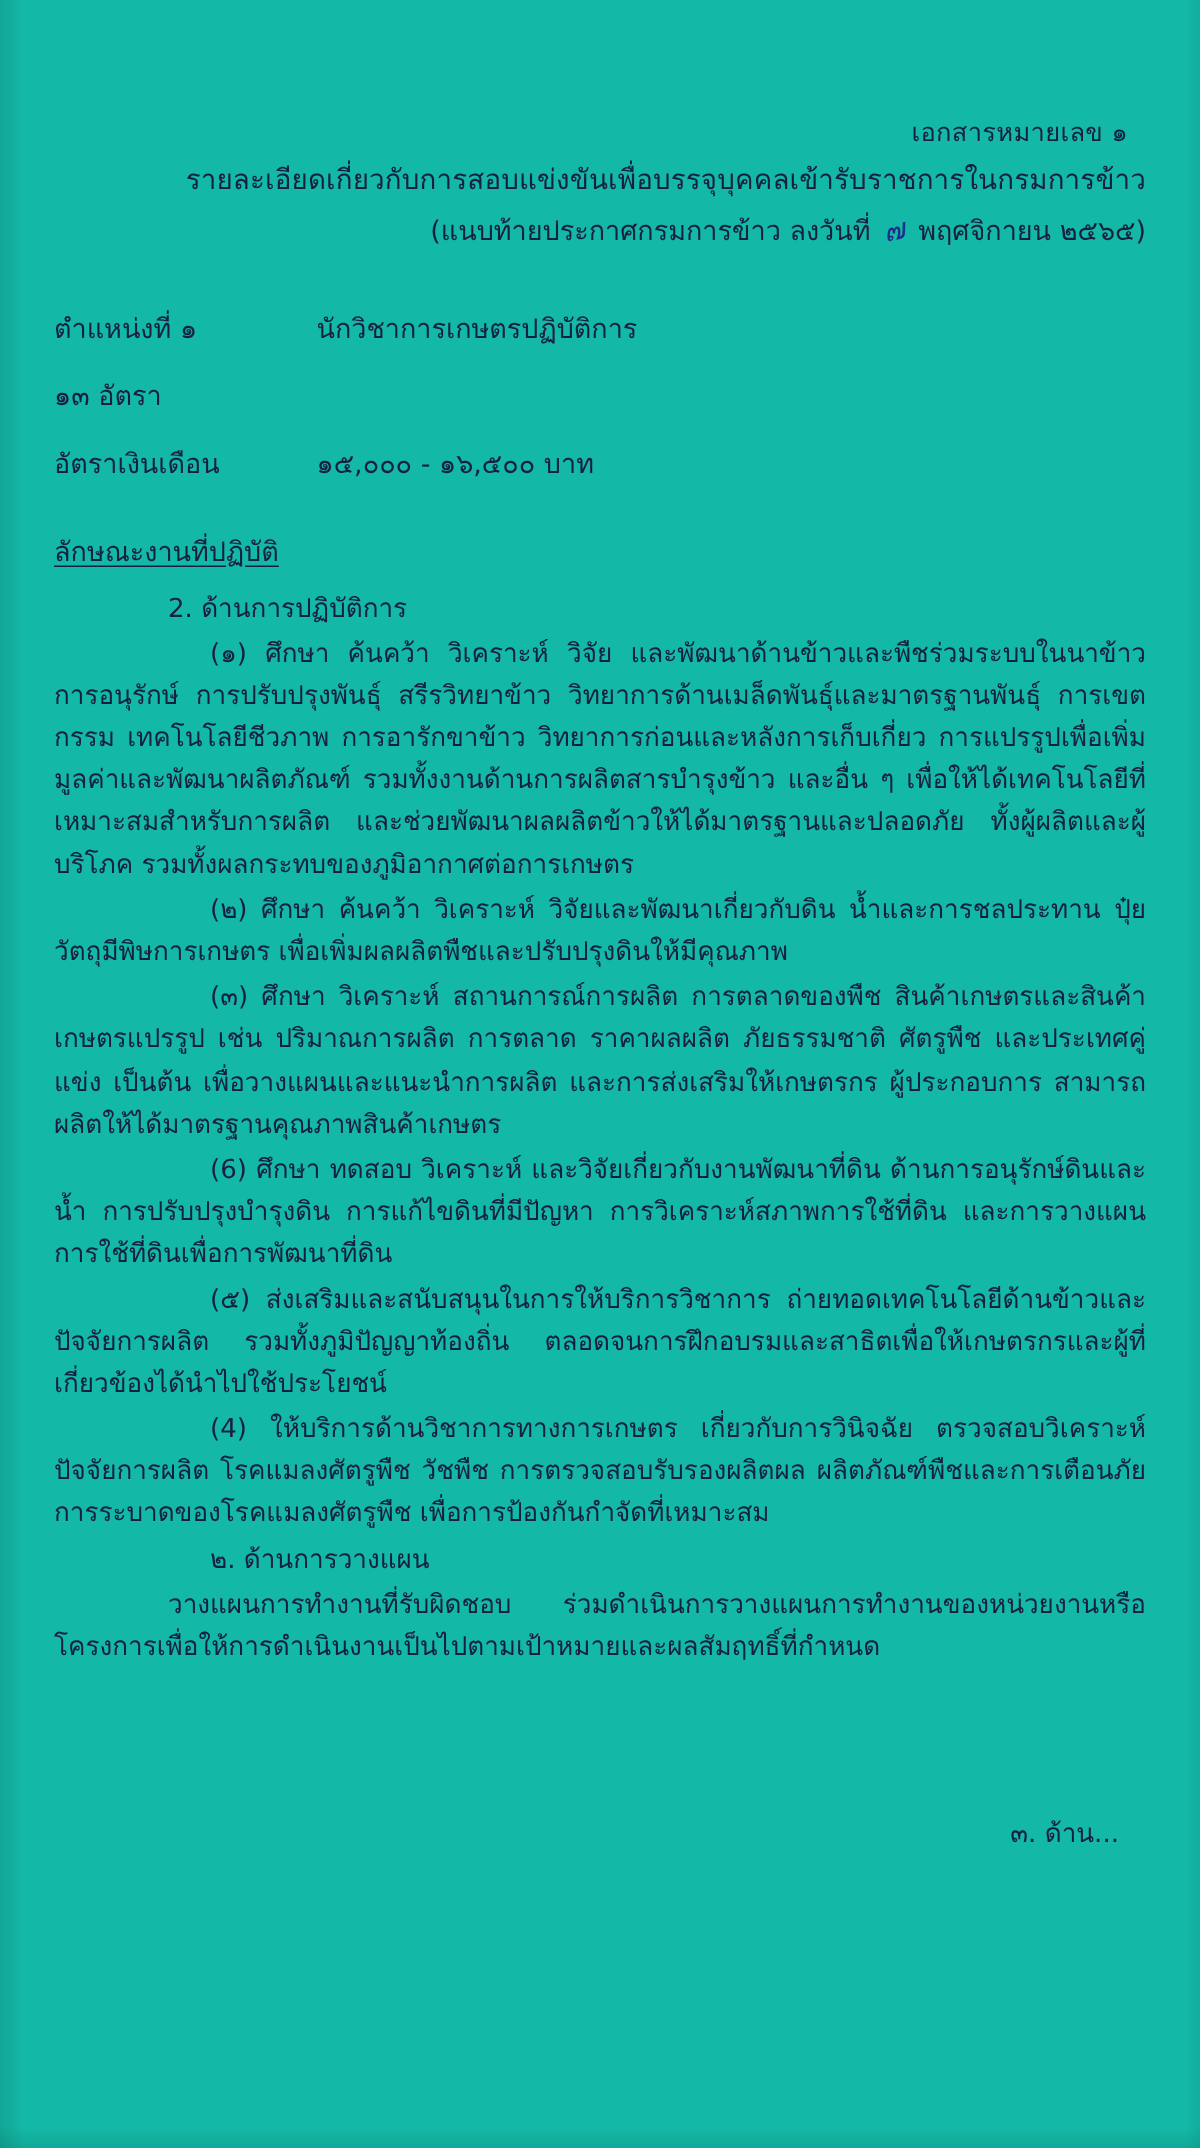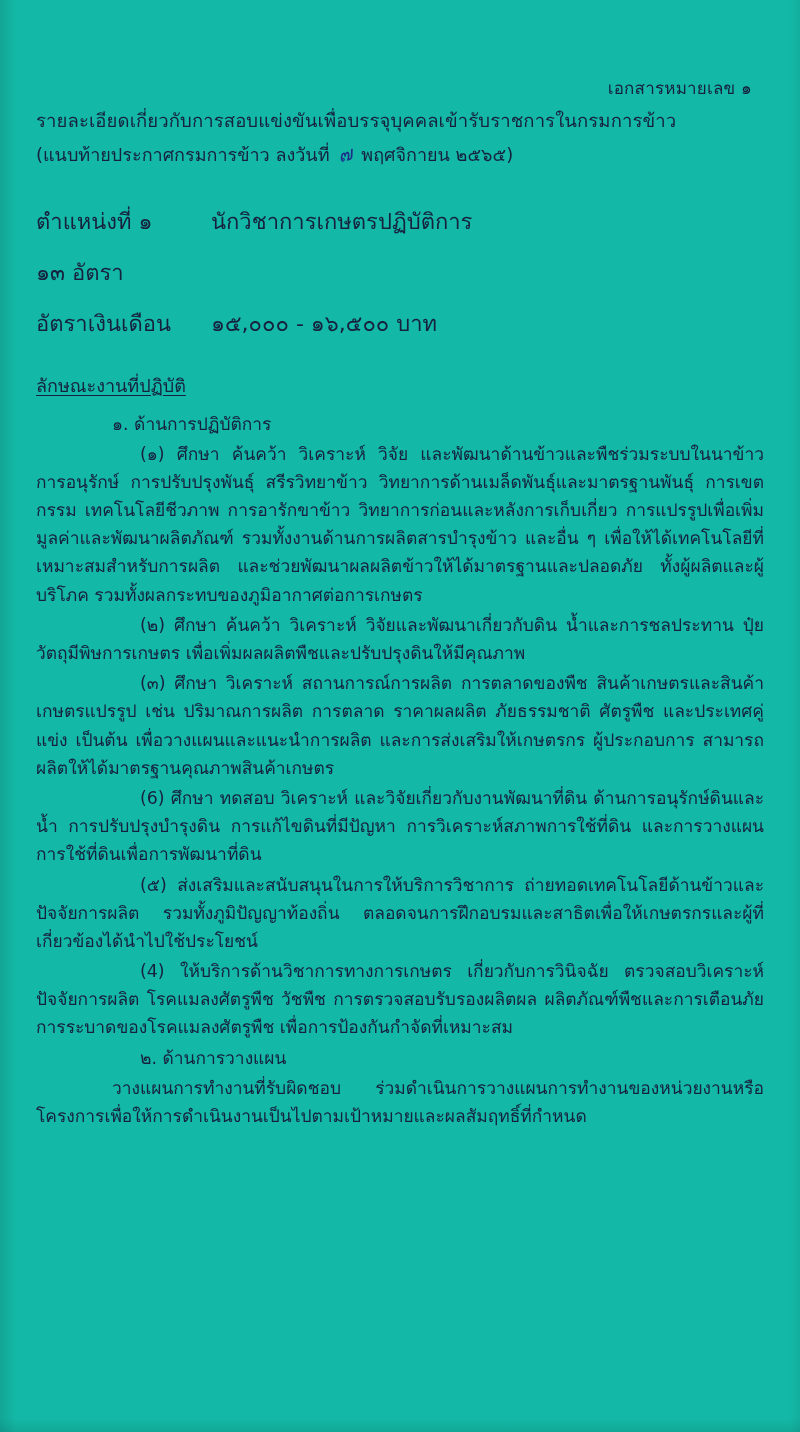--- a/index.html
+++ b/index.html
@@ -22,21 +22,21 @@
     background: #14b8a6;
   }
   .doc-no {
     text-align: right;
     font-size: 17px;
     color: #16213e;
     margin: 14px 12px 6px 0;
     letter-spacing: .2px;
   }
   .title-block {
-    text-align: left;
+    text-align: right;
     margin-top: 6px;
   }
   .title-line-1 {
     font-size: 18.5px;
     color: #16213e;
     letter-spacing: .1px;
     line-height: 1.5;
   }
   .title-line-2 {
     font-size: 18px;
@@ -53,21 +53,21 @@
     transform: rotate(-12deg);
     font-size: 19px;
     padding: 0 3px;
   }
   .fields {
     margin-top: 34px;
   }
   .field-row {
     display: flex;
     align-items: baseline;
-    font-size: 22px;
+    font-size: 18px;
     color: #16213e;
     margin-bottom: 16px;
   }
   .field-label {
     width: 175px;
     flex: none;
   }
   .field-value {
     flex: 1;
   }
@@ -148,24 +148,25 @@
     </div>
     <div class="field-row">
       <div class="field-label">อัตราเงินเดือน</div>
       <div class="field-value">๑๕,๐๐๐ - ๑๖,๕๐๐ บาท</div>
     </div>
   </div>
 
   <div class="section-heading">ลักษณะงานที่ปฏิบัติ</div>
 
 
-  <p class="para indent-2">๑. ด้านการปฏิบัติการ</p>
+  <p class="para indent-2">2. ด้านการปฏิบัติการ</p>
   <p class="para indent-3">(๑) ศึกษา ค้นคว้า วิเคราะห์ วิจัย และพัฒนาด้านข้าวและพืชร่วมระบบในนาข้าว การอนุรักษ์ การปรับปรุงพันธุ์ สรีรวิทยาข้าว วิทยาการด้านเมล็ดพันธุ์และมาตรฐานพันธุ์ การเขตกรรม เทคโนโลยีชีวภาพ การอารักขาข้าว วิทยาการก่อนและหลังการเก็บเกี่ยว การแปรรูปเพื่อเพิ่มมูลค่าและพัฒนาผลิตภัณฑ์ รวมทั้งงานด้านการผลิตสารบำรุงข้าว และอื่น ๆ เพื่อให้ได้เทคโนโลยีที่เหมาะสมสำหรับการผลิต และช่วยพัฒนาผลผลิตข้าวให้ได้มาตรฐานและปลอดภัย ทั้งผู้ผลิตและผู้บริโภค รวมทั้งผลกระทบของภูมิอากาศต่อการเกษตร</p>
   <p class="para indent-3">(๒) ศึกษา ค้นคว้า วิเคราะห์ วิจัยและพัฒนาเกี่ยวกับดิน น้ำและการชลประทาน ปุ๋ย วัตถุมีพิษการเกษตร เพื่อเพิ่มผลผลิตพืชและปรับปรุงดินให้มีคุณภาพ</p>
   <p class="para indent-3">(๓) ศึกษา วิเคราะห์ สถานการณ์การผลิต การตลาดของพืช สินค้าเกษตรและสินค้าเกษตรแปรรูป เช่น ปริมาณการผลิต การตลาด ราคาผลผลิต ภัยธรรมชาติ ศัตรูพืช และประเทศคู่แข่ง เป็นต้น เพื่อวางแผนและแนะนำการผลิต และการส่งเสริมให้เกษตรกร ผู้ประกอบการ สามารถผลิตให้ได้มาตรฐานคุณภาพสินค้าเกษตร</p>
   <p class="para indent-3">(6) ศึกษา ทดสอบ วิเคราะห์ และวิจัยเกี่ยวกับงานพัฒนาที่ดิน ด้านการอนุรักษ์ดินและน้ำ การปรับปรุงบำรุงดิน การแก้ไขดินที่มีปัญหา การวิเคราะห์สภาพการใช้ที่ดิน และการวางแผน การใช้ที่ดินเพื่อการพัฒนาที่ดิน</p>
   <p class="para indent-3">(๕) ส่งเสริมและสนับสนุนในการให้บริการวิชาการ ถ่ายทอดเทคโนโลยีด้านข้าวและปัจจัยการผลิต รวมทั้งภูมิปัญญาท้องถิ่น ตลอดจนการฝึกอบรมและสาธิตเพื่อให้เกษตรกรและผู้ที่เกี่ยวข้องได้นำไปใช้ประโยชน์</p>
   <p class="para indent-3">(4) ให้บริการด้านวิชาการทางการเกษตร เกี่ยวกับการวินิจฉัย ตรวจสอบวิเคราะห์ ปัจจัยการผลิต โรคแมลงศัตรูพืช วัชพืช การตรวจสอบรับรองผลิตผล ผลิตภัณฑ์พืชและการเตือนภัยการระบาดของโรคแมลงศัตรูพืช เพื่อการป้องกันกำจัดที่เหมาะสม</p>
 
   <p class="para indent-3">๒. ด้านการวางแผน</p>
   <p class="para indent-2">วางแผนการทำงานที่รับผิดชอบ ร่วมดำเนินการวางแผนการทำงานของหน่วยงานหรือโครงการเพื่อให้การดำเนินงานเป็นไปตามเป้าหมายและผลสัมฤทธิ์ที่กำหนด</p>
 
+  <div class="tail">๓. ด้าน...</div>
 </div>
 
 </body></html>

